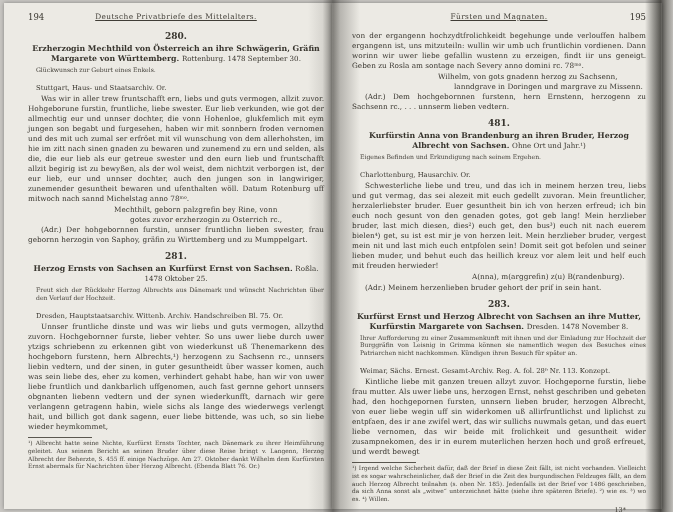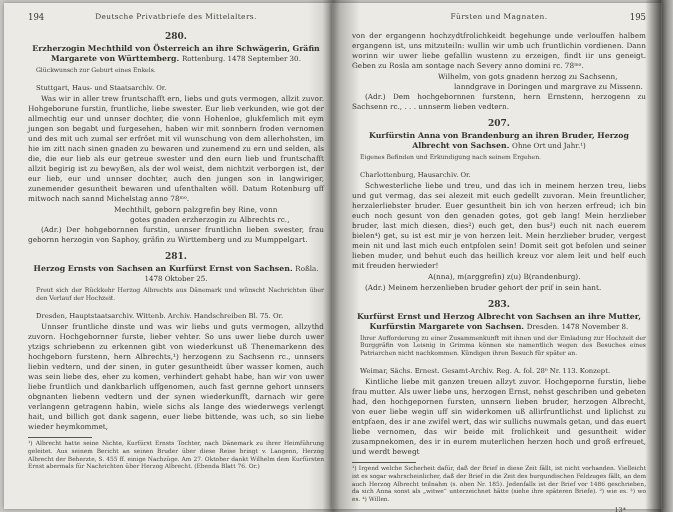--- a/index.html
+++ b/index.html
@@ -22,32 +22,32 @@
     background:linear-gradient(to right, rgba(30,28,24,0) 0%, rgba(30,28,24,0.40) 30%, rgba(32,30,26,0.72) 55%, rgba(70,68,62,0.40) 80%, rgba(150,148,142,0.18) 100%);
   }
   .col { position:absolute; top:12px; z-index:2; }
   .col.cleft  { left:28px;  width:296px; }
   .col.cright { left:352px; width:294px; }
 
   .pagehead { position:relative; height:11px; margin-bottom:8px; }
   .pagehead .pnum { position:absolute; top:0; font-size:8.5px; }
   .pnum.at-left  { left:0; }
   .pnum.at-right { right:0; }
-  .pagehead .ptitle { display:block; text-align:center; font-size:7.4px; letter-spacing:0.4px; color:#403d36; }
+  .pagehead .ptitle { display:block; text-align:center; font-size:7.4px; letter-spacing:0.4px; color:#403d36;text-decoration:underline; }
 
   .lnum  { text-align:center; font-weight:bold; font-size:9px; margin:6px 0 3px; }
   .lhead { text-align:center; font-size:7.8px; font-weight:bold; line-height:10px; margin-bottom:2px; }
   .lhead .hdate { font-weight:normal; font-size:7.1px; }
   .lsummary { font-size:6.1px; line-height:7.4px; color:#46433c; margin:1px 0 1px 8px; text-align:justify; }
   .lsource  { font-size:6.8px; margin:11px 0 2px 8px; }
   .lbody { font-size:7.3px; line-height:10px; text-align:justify; text-indent:13px; }
   .lbody.cont { text-indent:0; }
   .lsig  { font-size:7.3px; line-height:9.5px; margin:1px 0 1px 86px; }
   .lsig .indent2 { padding-left:16px; }
-  .lsig.one-line { margin-left:76px; }
+  .lsig.one-line { margin-left:120px; }
   .laddr { font-size:7.3px; line-height:10px; text-align:justify; text-indent:13px; }
   .fnrule { width:64px; border-top:1px solid #5a574f; margin:5px 0 2px; }
   .footnote { font-size:5.9px; line-height:7.7px; text-align:justify; color:#45423b; }
   .sigmark { text-align:right; font-size:6.5px; margin-top:2px; padding-right:20px; }
 </style>
 </head>
 <body>
 
 <div class="stage">
 
@@ -64,21 +64,21 @@
       <div class="lnum">280.</div>
       <div class="lhead">
         <span class="hname">Erzherzogin Mechthild von Österreich an ihre Schwägerin, Gräfin Margarete von Württemberg.</span>
         <span class="hdate">Rottenburg. 1478 September 30.</span>
       </div>
       <div class="lsummary">Glückwunsch zur Geburt eines Enkels.</div>
       <div class="lsource">Stuttgart, Haus- und Staatsarchiv. Or.</div>
       <div class="lbody">Was wir in aller trew fruntschafft ern, liebs und guts vermogen, allzit zuvor. Hohgeborune furstin, fruntliche, liebe swester. Eur lieb verkunden, wie got der allmechtig eur und unnser dochter, die vonn Hohenloe, glukfemlich mit eym jungen son begabt und furgesehen, haben wir mit sonnbern froden vernomen und des mit uch zumal ser erfröet mit vil wunschung von dem allerhohsten, im hie im zitt nach sinen gnaden zu bewaren und zunemend zu ern und selden, als die, die eur lieb als eur getreue swester und den eurn lieb und fruntschafft allzit begirig ist zu bewyßen, als der wol weist, dem nichtzit verborgen ist, der eur lieb, eur und unnser dochter, auch den jungen son in langwiriger, zunemender gesuntheit bewaren und ufenthalten wöll. Datum Rotenburg uff mitwoch nach sannd Michelstag anno 78ᵐᵒ.</div>
       <div class="lsig">
         <div>Mechthilt, geborn palzgrefin bey Rine, vonn</div>
-        <div class="indent2">gotes gnaden erzherzogin zu Albrechts rc.,</div>
+        <div class="indent2">gotes zuvor erzherzogin zu Osterrich rc.,</div>
       </div>
       <div class="laddr">(Adr.) Der hohgebornnen furstin, unnser fruntlichn lieben swester, frau gebornn herzogin von Saphoy, gräfin zu Wirttemberg und zu Mumppelgart.</div>
     </div>
 
     <div>
       <div class="lnum">281.</div>
       <div class="lhead">
         <span class="hname">Herzog Ernsts von Sachsen an Kurfürst Ernst von Sachsen.</span>
         <span class="hdate">Roßla. 1478 Oktober 25.</span>
       </div>
@@ -100,21 +100,21 @@
     <div>
       <div class="lbody cont">von der ergangenn hochzydtfrolichkeidt begehunge unde verlouffen halbem ergangenn ist, uns mitzuteiln: wullin wir umb uch fruntlichin vordienen. Dann worinn wir uwer liebe gefallin wustenn zu erzeigen, findt iir uns geneigt. Geben zu Rosla am sontage nach Severy anno domini rc. 78ᵐᵒ.</div>
       <div class="lsig">
         <div>Wilhelm, von gots gnadenn herzog zu Sachsenn,</div>
         <div class="indent2">lanndgrave in Doringen und margrave zu Missenn.</div>
       </div>
       <div class="laddr">(Adr.) Dem hochgebornnen furstenn, hern Ernstenn, herzogenn zu Sachsenn rc., . . . unnserm lieben vedtern.</div>
     </div>
 
     <div>
-      <div class="lnum">207.</div>
+      <div class="lnum">481.</div>
       <div class="lhead">
         <span class="hname">Kurfürstin Anna von Brandenburg an ihren Bruder, Herzog Albrecht von Sachsen.</span>
         <span class="hdate">Ohne Ort und Jahr.¹)</span>
       </div>
       <div class="lsummary">Eigenes Befinden und Erkundigung nach seinem Ergehen.</div>
       <div class="lsource">Charlottenburg, Hausarchiv. Or.</div>
       <div class="lbody">Schwesterliche liebe und treu, und das ich in meinem herzen treu, liebs und gut vermag, das sei alezeit mit euch gedellt zuvoran. Mein freuntlicher, herzalerliebster bruder. Euer gesuntheit bin ich von herzen erfreud; ich bin euch noch gesunt von den genaden gotes, got geb lang! Mein herzlieber bruder, last mich diesen, dies²) euch get, den bus³) euch nit nach euerem bielen⁴) get, su ist est mir je von herzen leit. Mein herzlieber bruder, vergest mein nit und last mich euch entpfolen sein! Domit seit got befolen und seiner lieben muder, und behut euch das heillich kreuz vor alem leit und helf euch mit freuden herwieder!</div>
       <div class="lsig one-line">A(nna), m(arggrefin) z(u) B(randenburg).</div>
       <div class="laddr">(Adr.) Meinem herzenlieben bruder gehort der prif in sein hant.</div>
     </div>

